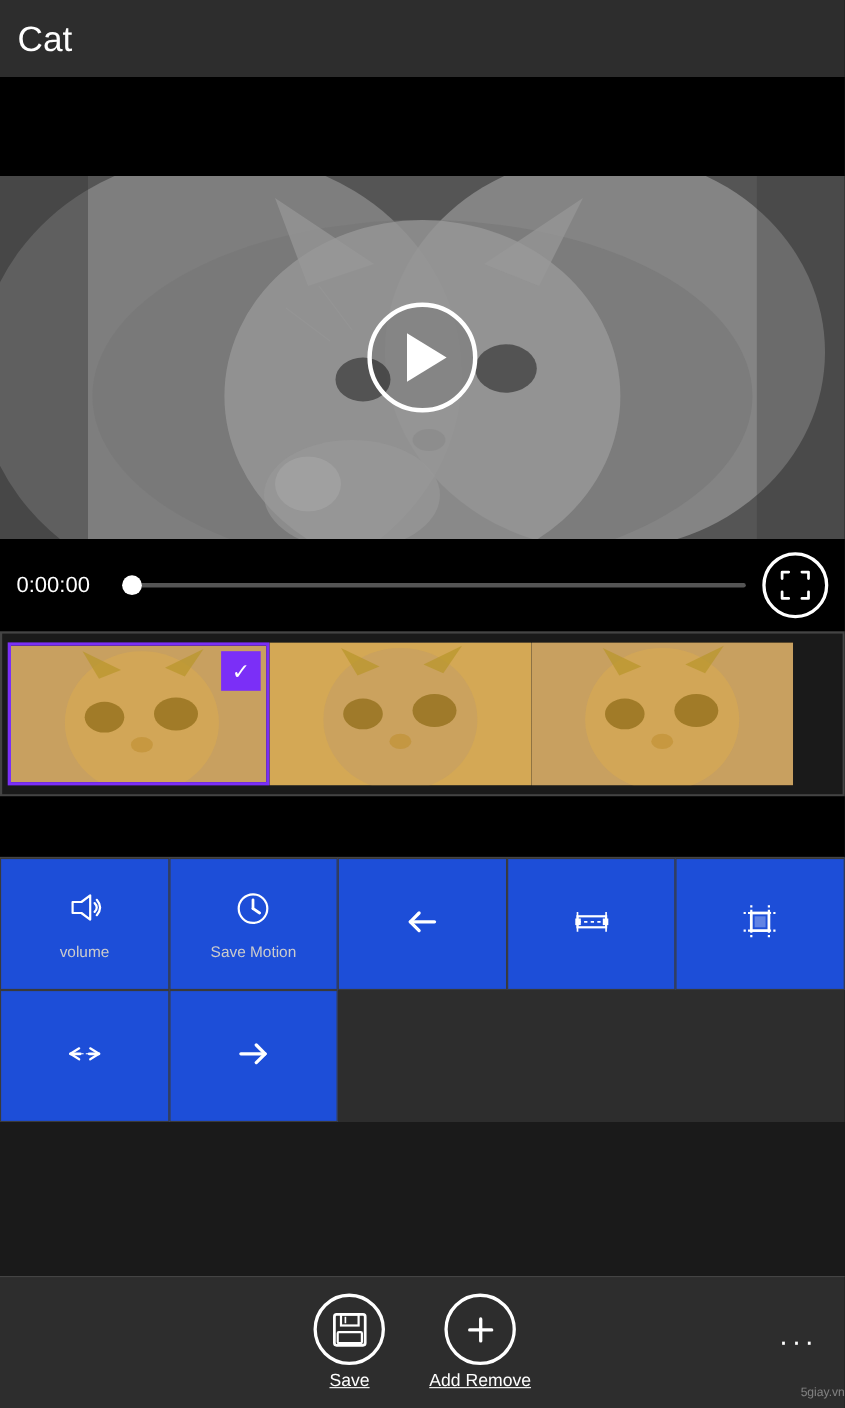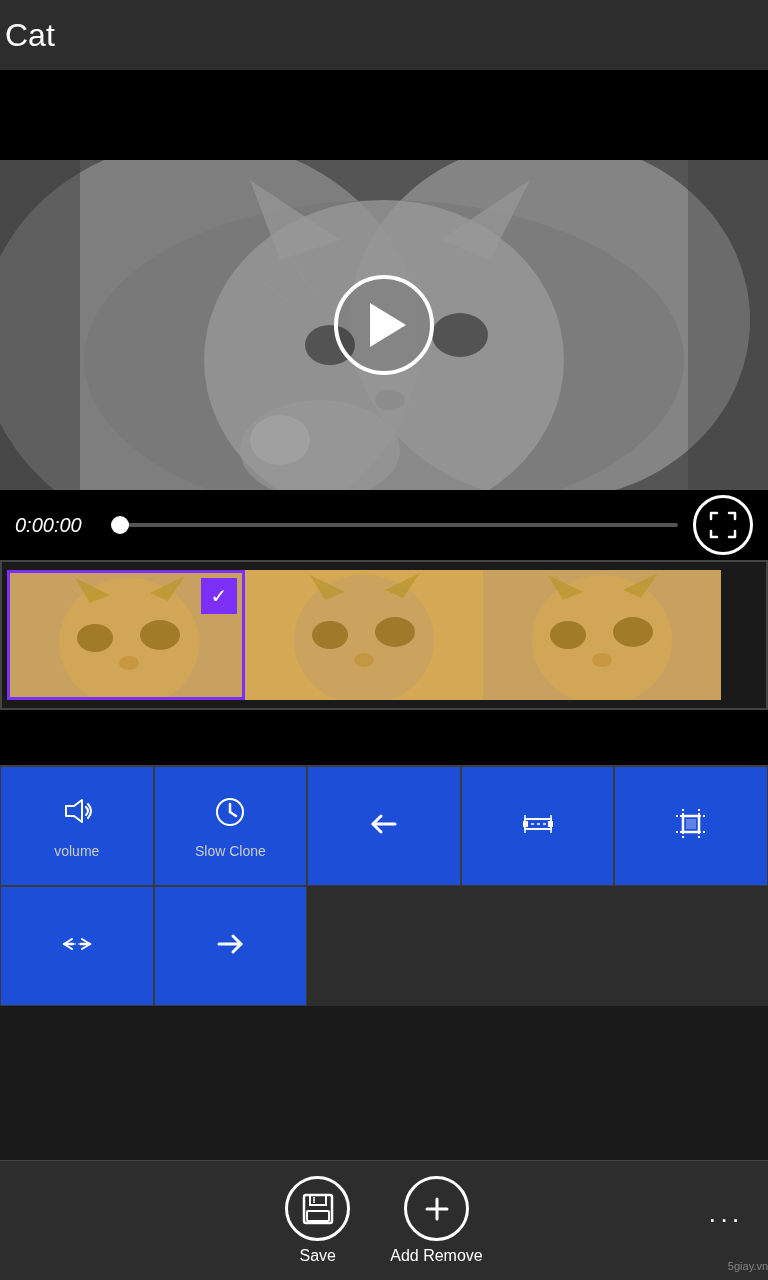--- a/index.html
+++ b/index.html
@@ -12,21 +12,21 @@
       overflow: hidden;
       position: relative;
     }
 
     
     #title-bar {
       background: #2d2d2d;
       height: 70px;
       display: flex;
       align-items: center;
-      padding: 0 5px;
+      padding: 0 16px;
     }
     #title-bar h1 {
       font-size: 32px;
       font-weight: 300;
       color: #fff;
     }
 
     
     #top-spacer {
       background: #000;
@@ -79,26 +79,25 @@
       height: 0;
       border-left: 36px solid #fff;
       border-top: 22px solid transparent;
       border-bottom: 22px solid transparent;
       margin-left: 8px;
     }
 
     
     #playback-controls {
       background: #000;
-      height: 70px;
+      height: 84px;
       display: flex;
       align-items: center;
       padding: 0 15px;
       gap: 15px;
-      font-style: italic;
     }
 
     #time-display {
       color: #fff;
       font-size: 20px;
       font-weight: 400;
       min-width: 90px;
     }
 
     #progress-bar-container {
@@ -252,20 +251,21 @@
       gap: 40px;
       border-top: 1px solid #444;
     }
 
     .bottom-action {
       display: flex;
       flex-direction: column;
       align-items: center;
       gap: 6px;
       cursor: pointer;
+      text-decoration: underline;
     }
 
     .bottom-icon-circle {
       width: 65px;
       height: 65px;
       border: 3px solid #fff;
       border-radius: 50%;
       display: flex;
       align-items: center;
       justify-content: center;
@@ -421,21 +421,21 @@
 
 
   <div class="toolbar-btn">
     <span class="btn-icon">
       <svg width="34" height="34" viewBox="0 0 34 34" fill="none" xmlns="http://www.w3.org/2000/svg">
         <circle cx="17" cy="18" r="13" stroke="#fff" stroke-width="2"></circle>
         <line x1="17" y1="10" x2="17" y2="18" stroke="#fff" stroke-width="2.5" stroke-linecap="round"></line>
         <line x1="17" y1="18" x2="23" y2="22" stroke="#fff" stroke-width="2.5" stroke-linecap="round"></line>
       </svg>
     </span>
-    <span class="btn-label">Slow Clone</span>
+    <span class="btn-label">Save Motion</span>
   </div>
 
 
 
   <div class="toolbar-btn">
     <span class="btn-icon">
       <svg width="34" height="34" viewBox="0 0 34 34" fill="none" xmlns="http://www.w3.org/2000/svg">
         <line x1="28" y1="17" x2="6" y2="17" stroke="#fff" stroke-width="3" stroke-linecap="round"></line>
         <polyline points="14,9 6,17 14,25" stroke="#fff" stroke-width="3" fill="none" stroke-linecap="round" stroke-linejoin="round"></polyline>
       </svg>

